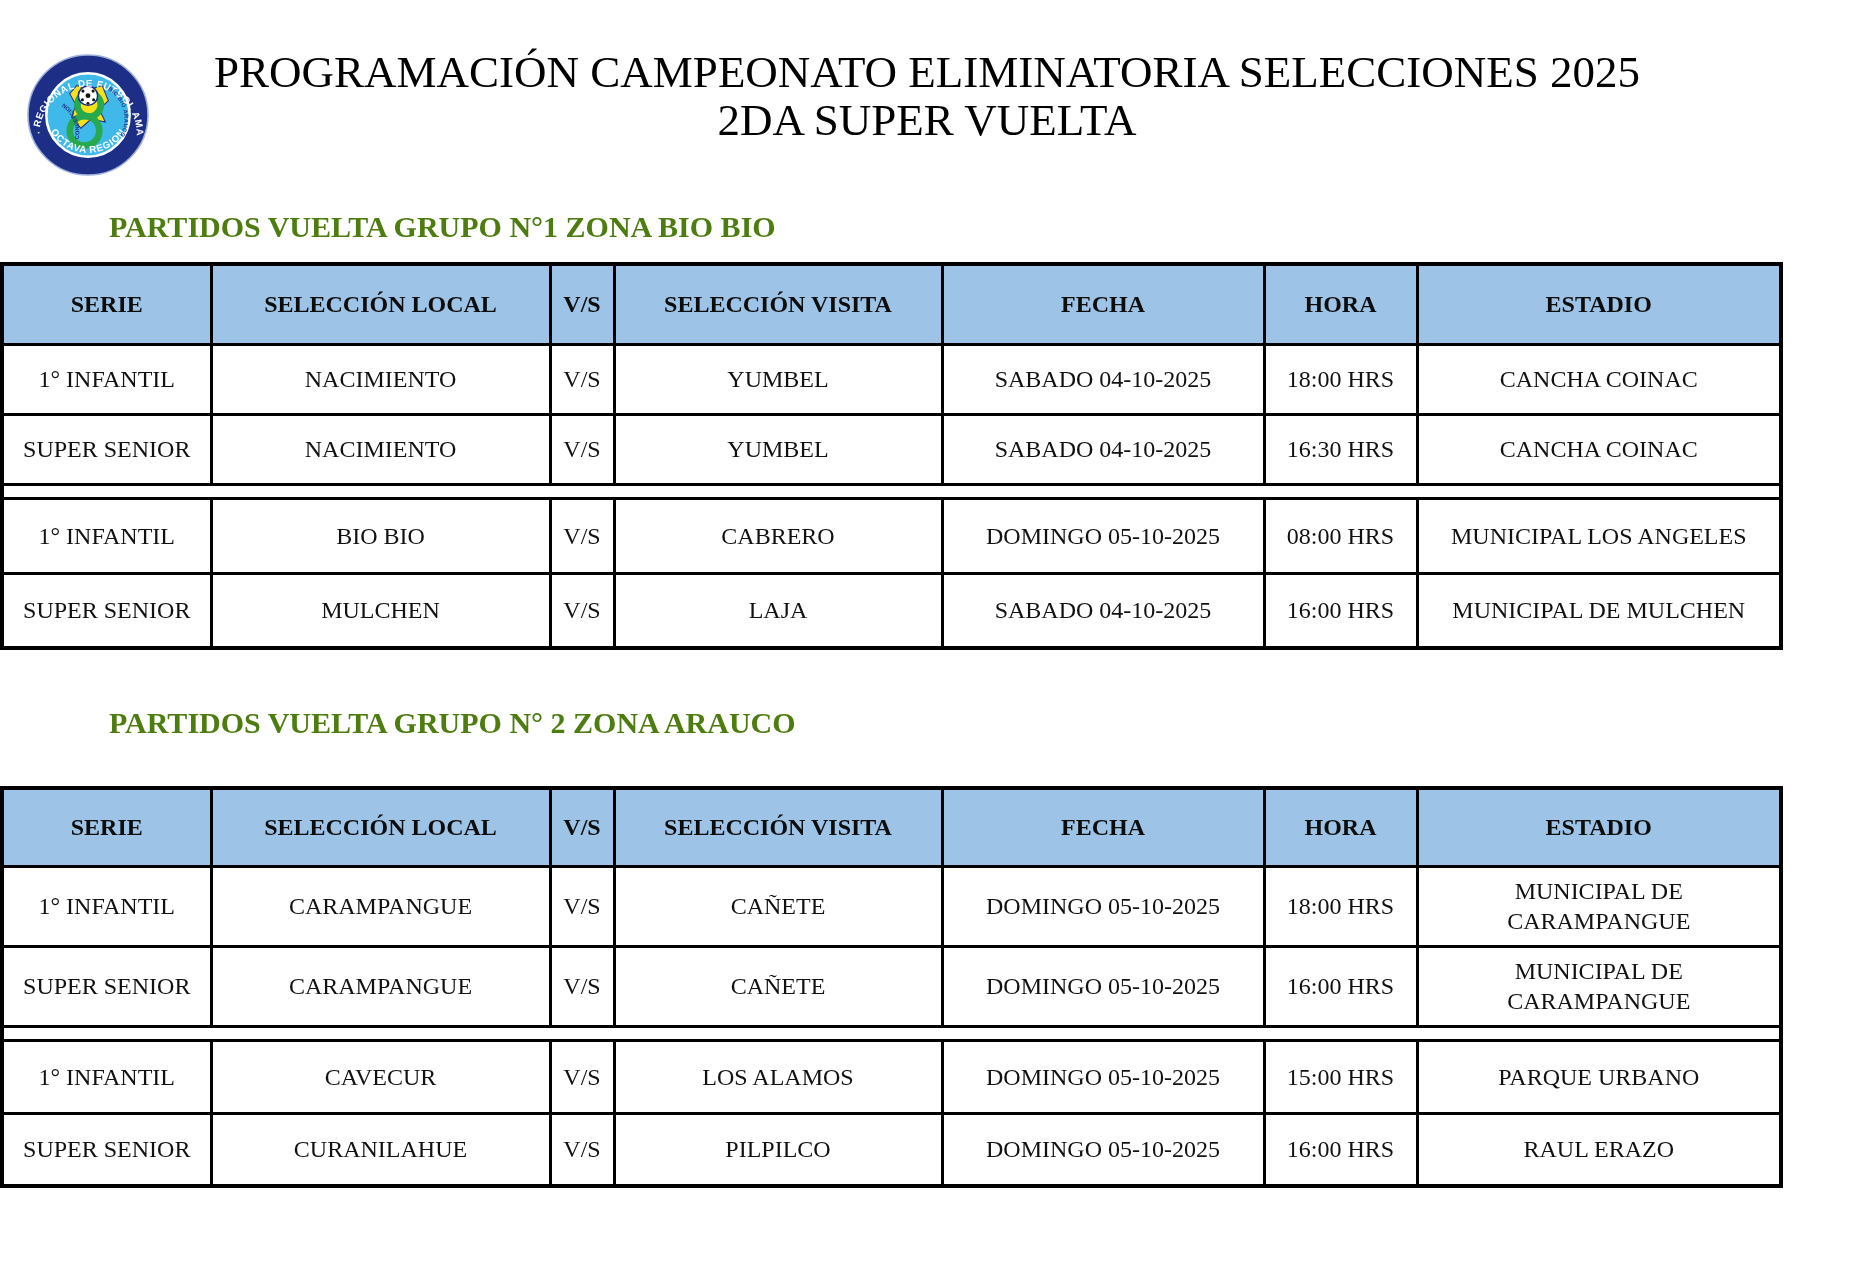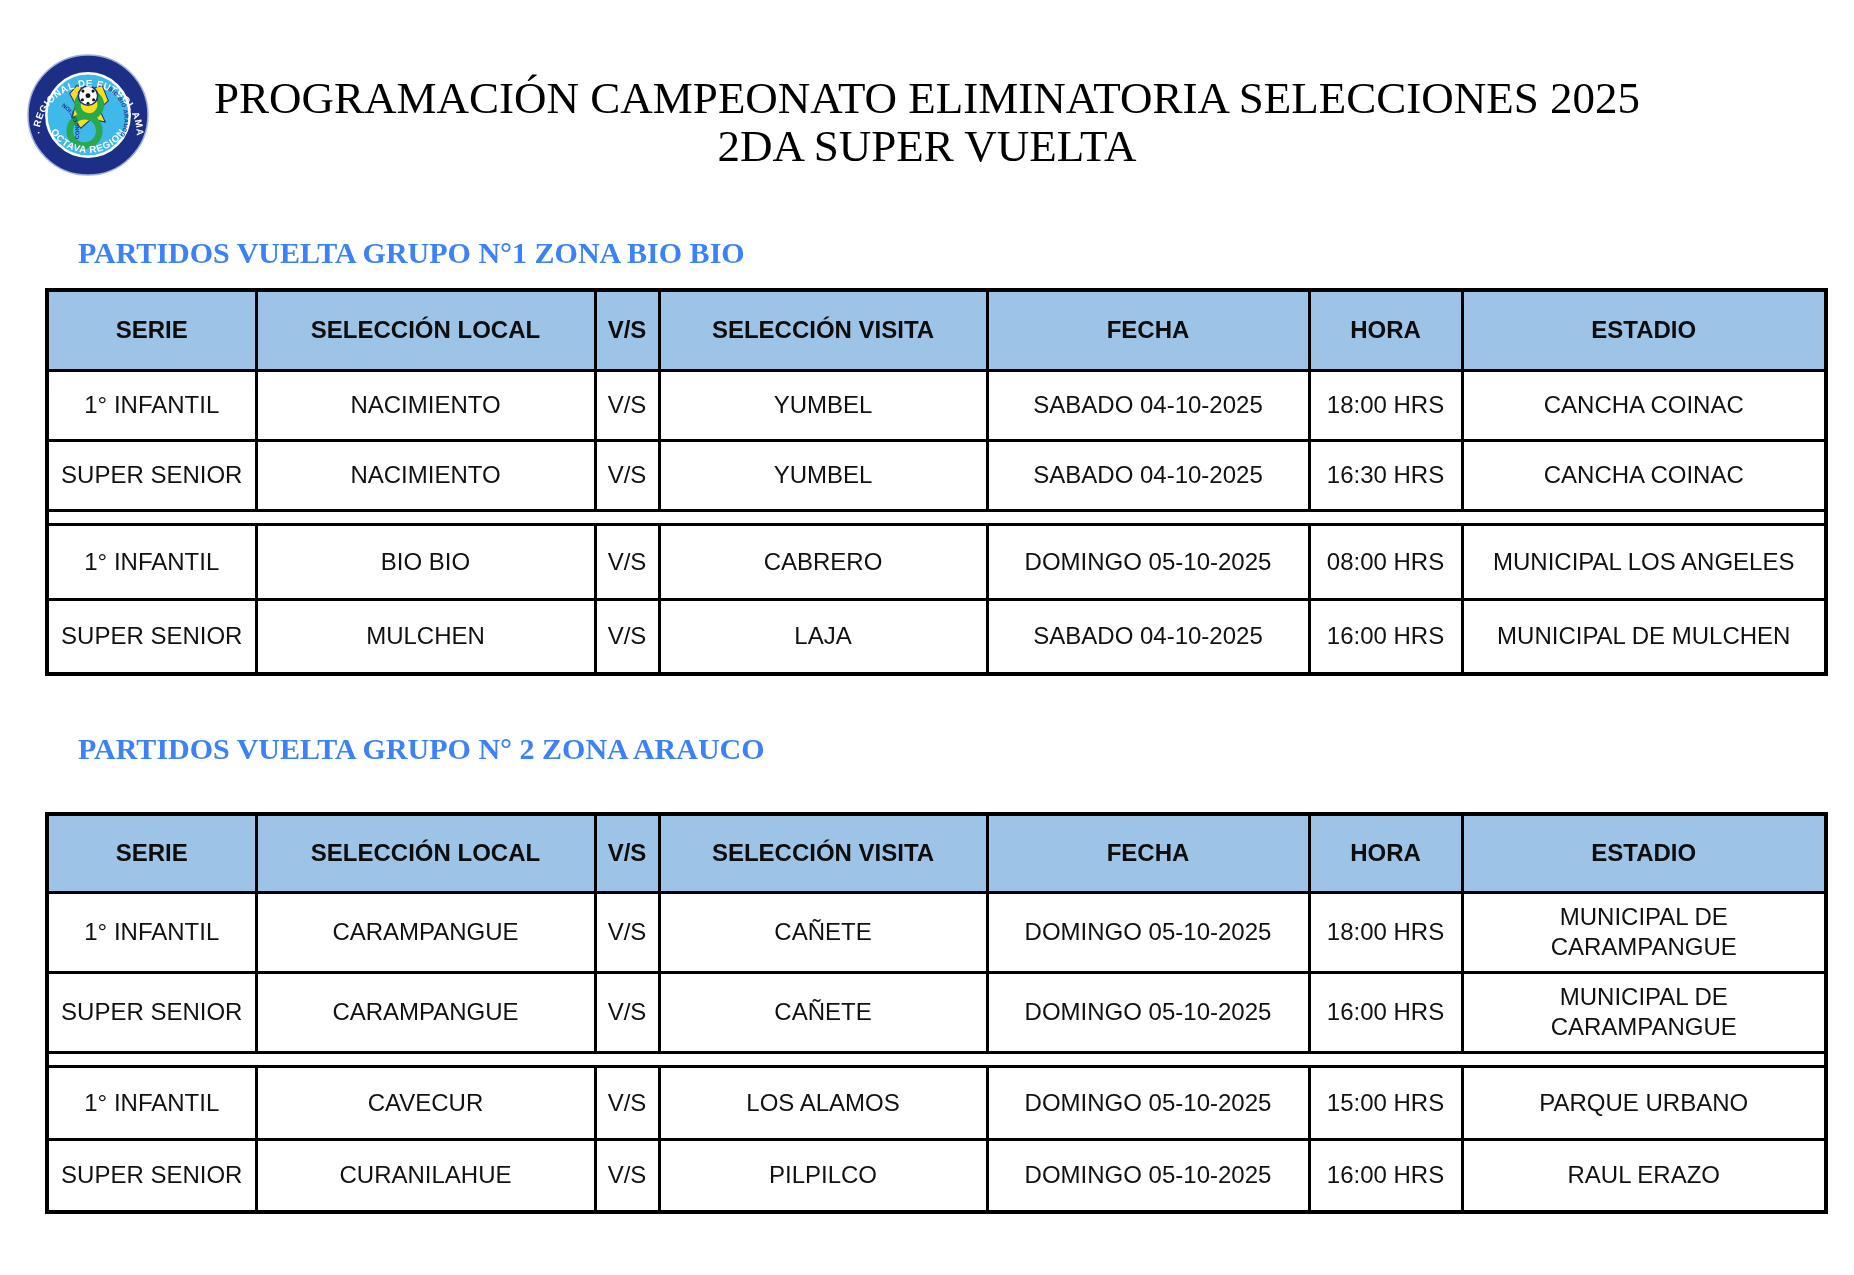--- a/index.html
+++ b/index.html
@@ -16,46 +16,46 @@
   .logo{
     position:absolute;
     left:27px;
     top:54px;
     width:122px;
     height:122px;
   }
   .logo svg{width:100%;height:100%;display:block;}
   
   .title-block{
-    padding-top:74px;
+    padding-top:48px;
     text-align:center;
     font-family:"Liberation Serif", serif;
     font-size:45px;
     line-height:48px;
     color:#000;
     letter-spacing:0px;
     white-space:nowrap;
   }
   .section-heading{
     font-family:"Liberation Serif", serif;
     font-weight:bold;
     font-size:30px;
-    color:#3b82f6;
-    margin:0 0 0 78px;
+    color:#4d7c0f;
+    margin:0 0 0 109px;
     white-space:nowrap;
   }
   .heading-1{margin-top:66px;}
   .heading-2{margin-top:56px;}
   
   table.sched{
     border-collapse:collapse;
     table-layout:fixed;
-    margin-left:45px;
     width:1779px;
     border:4px solid #000;
+    font-family:Liberation Serif, serif;
   }
   .t1{margin-top:18px;}
   .t2{margin-top:46px;}
   table.sched th, table.sched td{
     border:3px solid #000;
     text-align:center;
     vertical-align:middle;
     font-size:24px;
     padding:0 4px;
     overflow:hidden;

